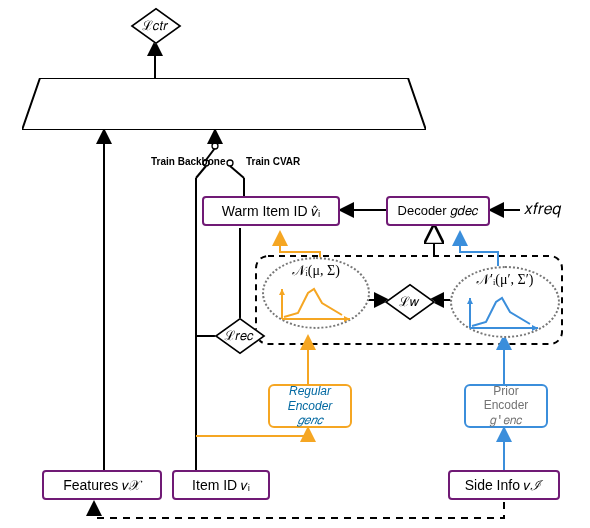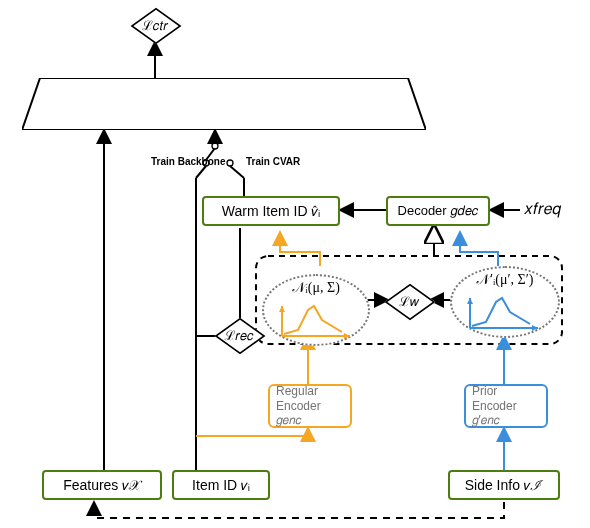--- a/index.html
+++ b/index.html
@@ -8,30 +8,31 @@
     background:#fff;
     font-family:"Segoe UI",Arial,sans-serif;
     font-size:13px;
     position:relative;
     overflow:hidden;
   }
   svg{position:absolute;top:0;left:0;}
   .box{
     position:absolute;
     background:#fff;
-    border:2px solid #4d7c0f;
+    border:2px solid #701a75;
     border-radius:6px;
     display:flex;
     align-items:center;
     justify-content:center;
+    text-align:center;
     padding:4px 6px;
     box-sizing:border-box;
     line-height:1.2;
   }
-  .box-yellow{border-color:#f5a623;color:#737373;}
+  .box-yellow{border-color:#f5a623;color:#0369a1;font-style:italic;}
   .box-blue{border-color:#3b8edb;color:#737373;}
   .box-plain{border-radius:4px;}
   .trapezoid{
     position:absolute;
     text-align:center;
     line-height:1.2;
   }
   .trapezoid svg{position:absolute;top:0;left:0;}
   .trapezoid .tlabel{position:absolute;left:0;right:0;top:50%;transform:translateY(-50%);padding:0 12px;}
   .label{
@@ -148,21 +149,21 @@
 <div class="box box-plain" style="left:202px;top:196px;width:138px;height:30px;font-size:14px">
   <span>Warm Item ID  𝑣̂ᵢ</span>
 </div>
 
 <div class="box box-plain" style="left:386px;top:196px;width:104px;height:30px;font-size:13px">
   <span>Decoder 𝑔𝑑𝑒𝑐</span>
 </div>
 
 <div class="label label-math" style="left:524px;top:200px">𝑥𝑓𝑟𝑒𝑞</div>
 
-<div class="ellipse" style="left:262px;top:274px;width:104px;height:68px">
+<div class="ellipse" style="left:262px;top:257px;width:104px;height:68px">
   <div class="ellipse-label">𝒩ᵢ(μ, Σ)</div>
   <svg width="104" height="68" style="position:absolute;top:0;left:0">
     <polyline points="20,58 34,54 44,34 50,30 58,44 78,56" fill="none" stroke="#f5a623" stroke-width="2"></polyline>
     <line x1="18" y1="60" x2="86" y2="60" stroke="#f5a623" stroke-width="2"></line>
     <polygon points="86,60 80,57 80,63" fill="#f5a623"></polygon>
     <line x1="18" y1="60" x2="18" y2="30" stroke="#f5a623" stroke-width="2"></line>
     <polygon points="18,30 15,36 21,36" fill="#f5a623"></polygon>
   </svg>
 </div>
 <div class="ellipse" style="left:450px;top:266px;width:106px;height:68px">
@@ -189,21 +190,21 @@
     <span>Regular</span><br>
     <span>Encoder</span>
     <span style="font-family:'Cambria Math',serif">𝑔𝑒𝑛𝑐</span>
   </div>
 </div>
 
 <div class="box box-blue" style="left:464px;top:384px;width:84px;height:44px;font-size:12px">
   <div>
     <span>Prior</span><br>
     <span>Encoder</span>
-    <span style="font-family:Liberation Sans, sans-serif">𝑔′𝑒𝑛𝑐</span>
+    <span style="font-family:Liberation Mono, monospace">𝑔′𝑒𝑛𝑐</span>
   </div>
 </div>
 
 <div class="box box-plain" style="left:42px;top:470px;width:120px;height:30px;font-size:14px">
   <span>Features 𝑣𝒳</span>
 </div>
 <div class="box box-plain" style="left:172px;top:470px;width:98px;height:30px;font-size:14px">
   <span>Item ID 𝑣ᵢ</span>
 </div>
 <div class="box box-plain" style="left:448px;top:470px;width:112px;height:30px;font-size:14px">

